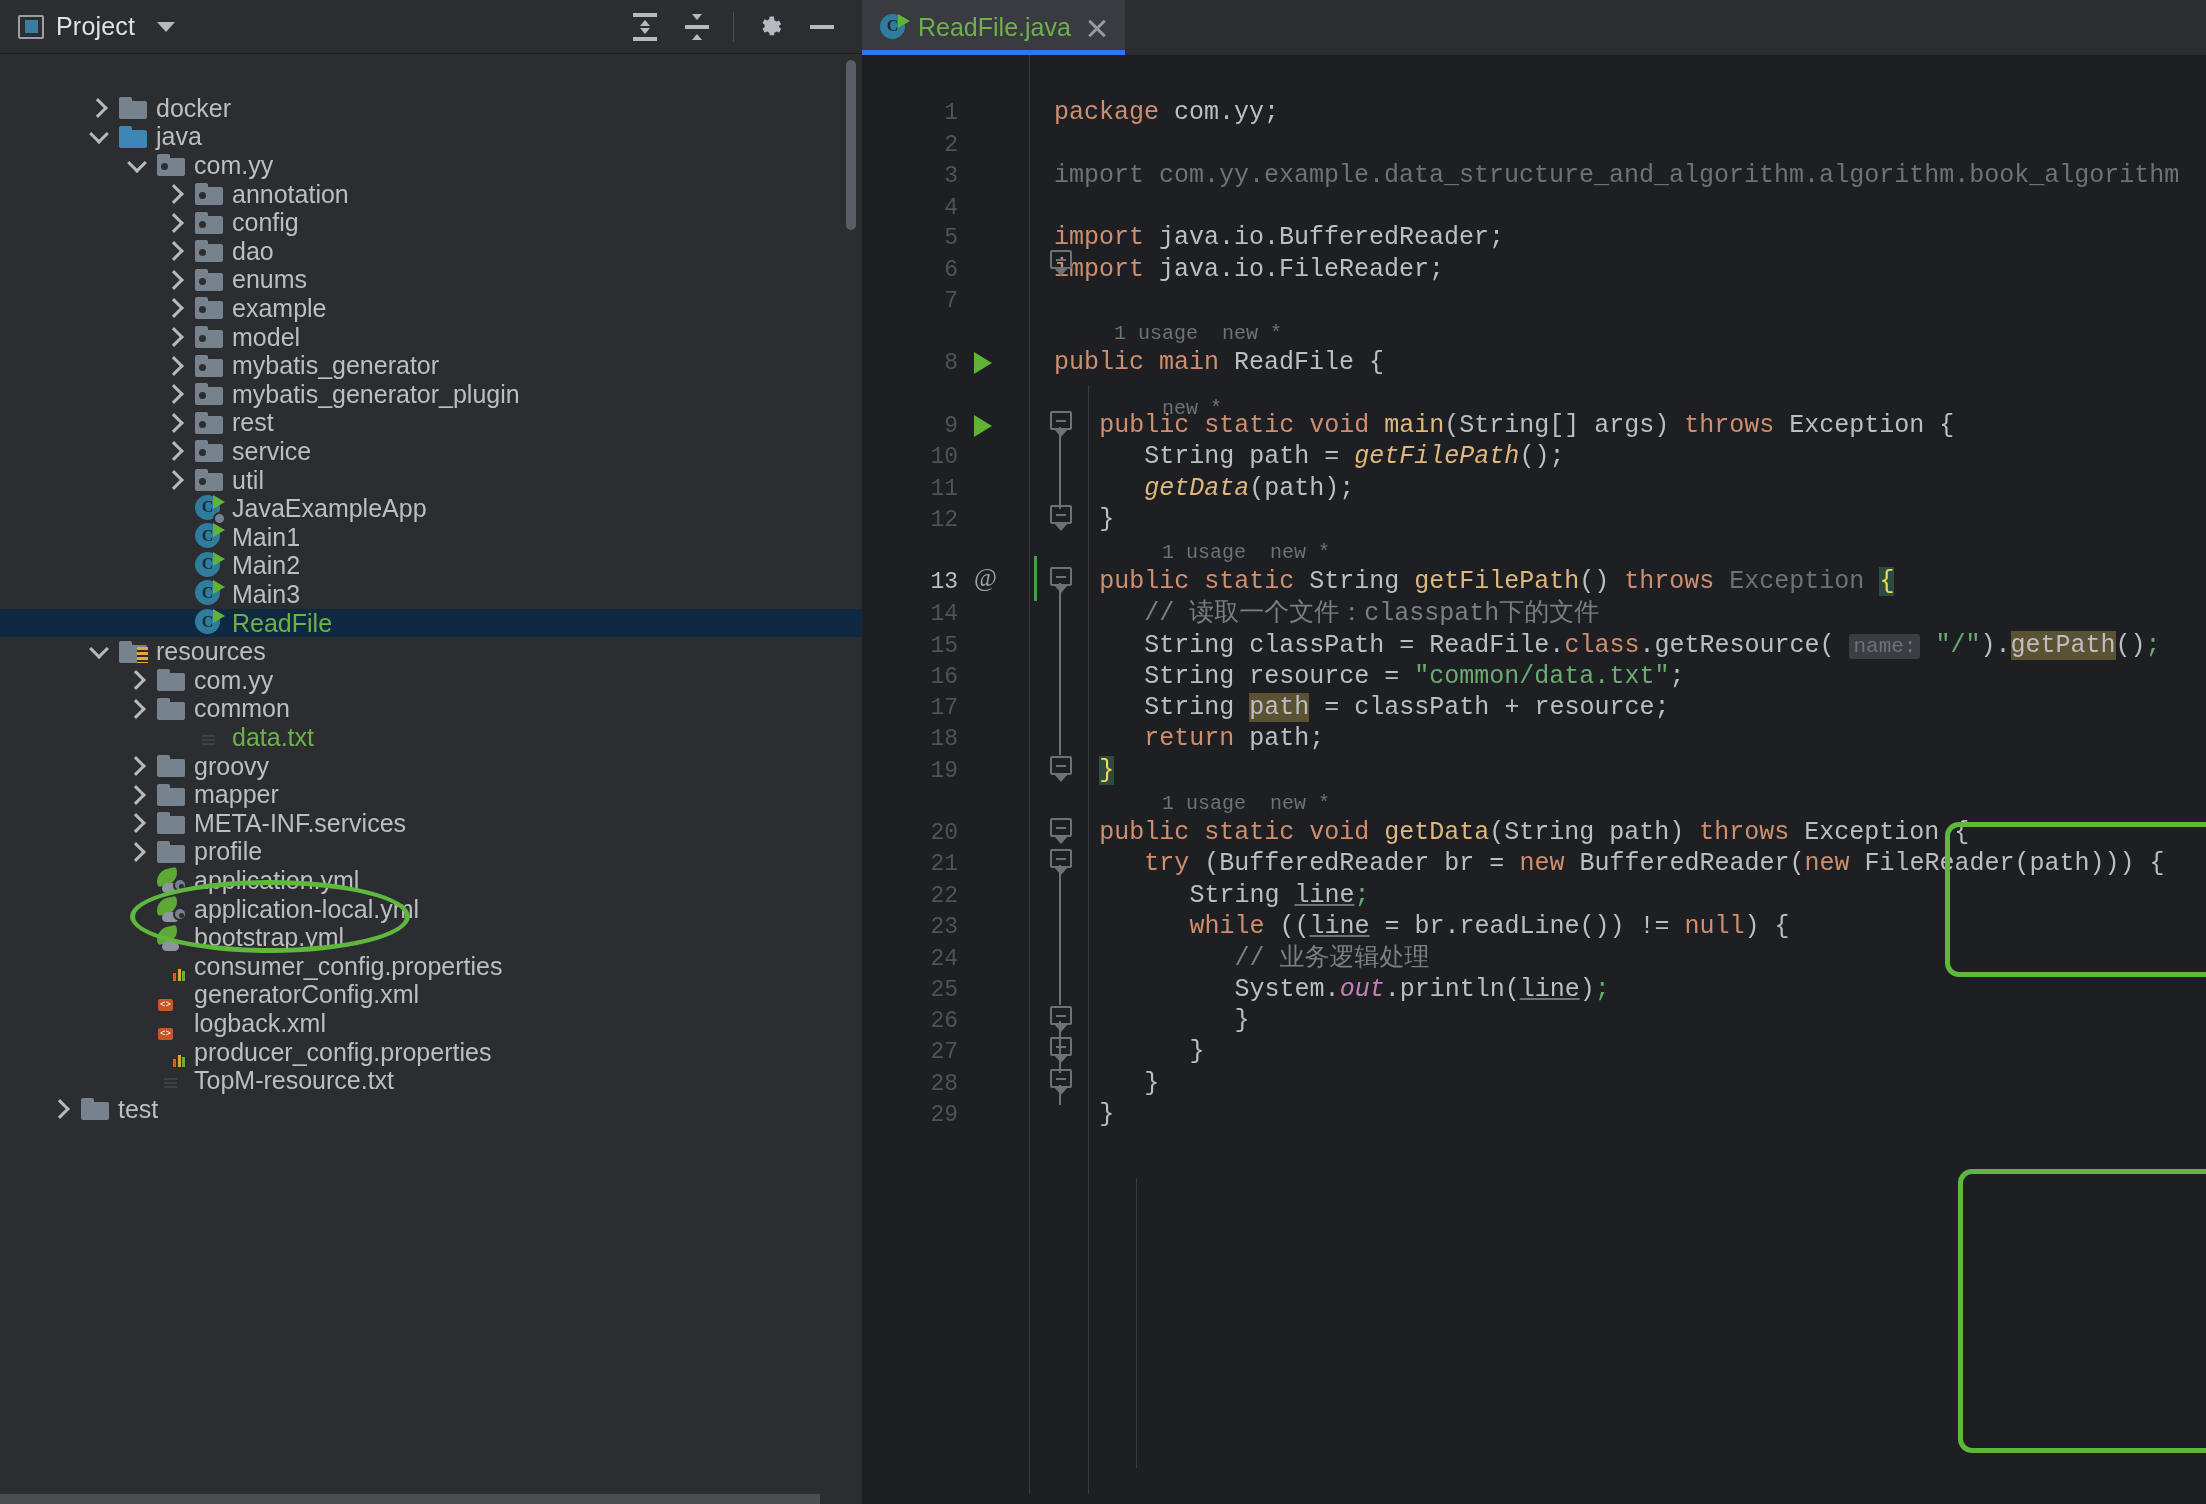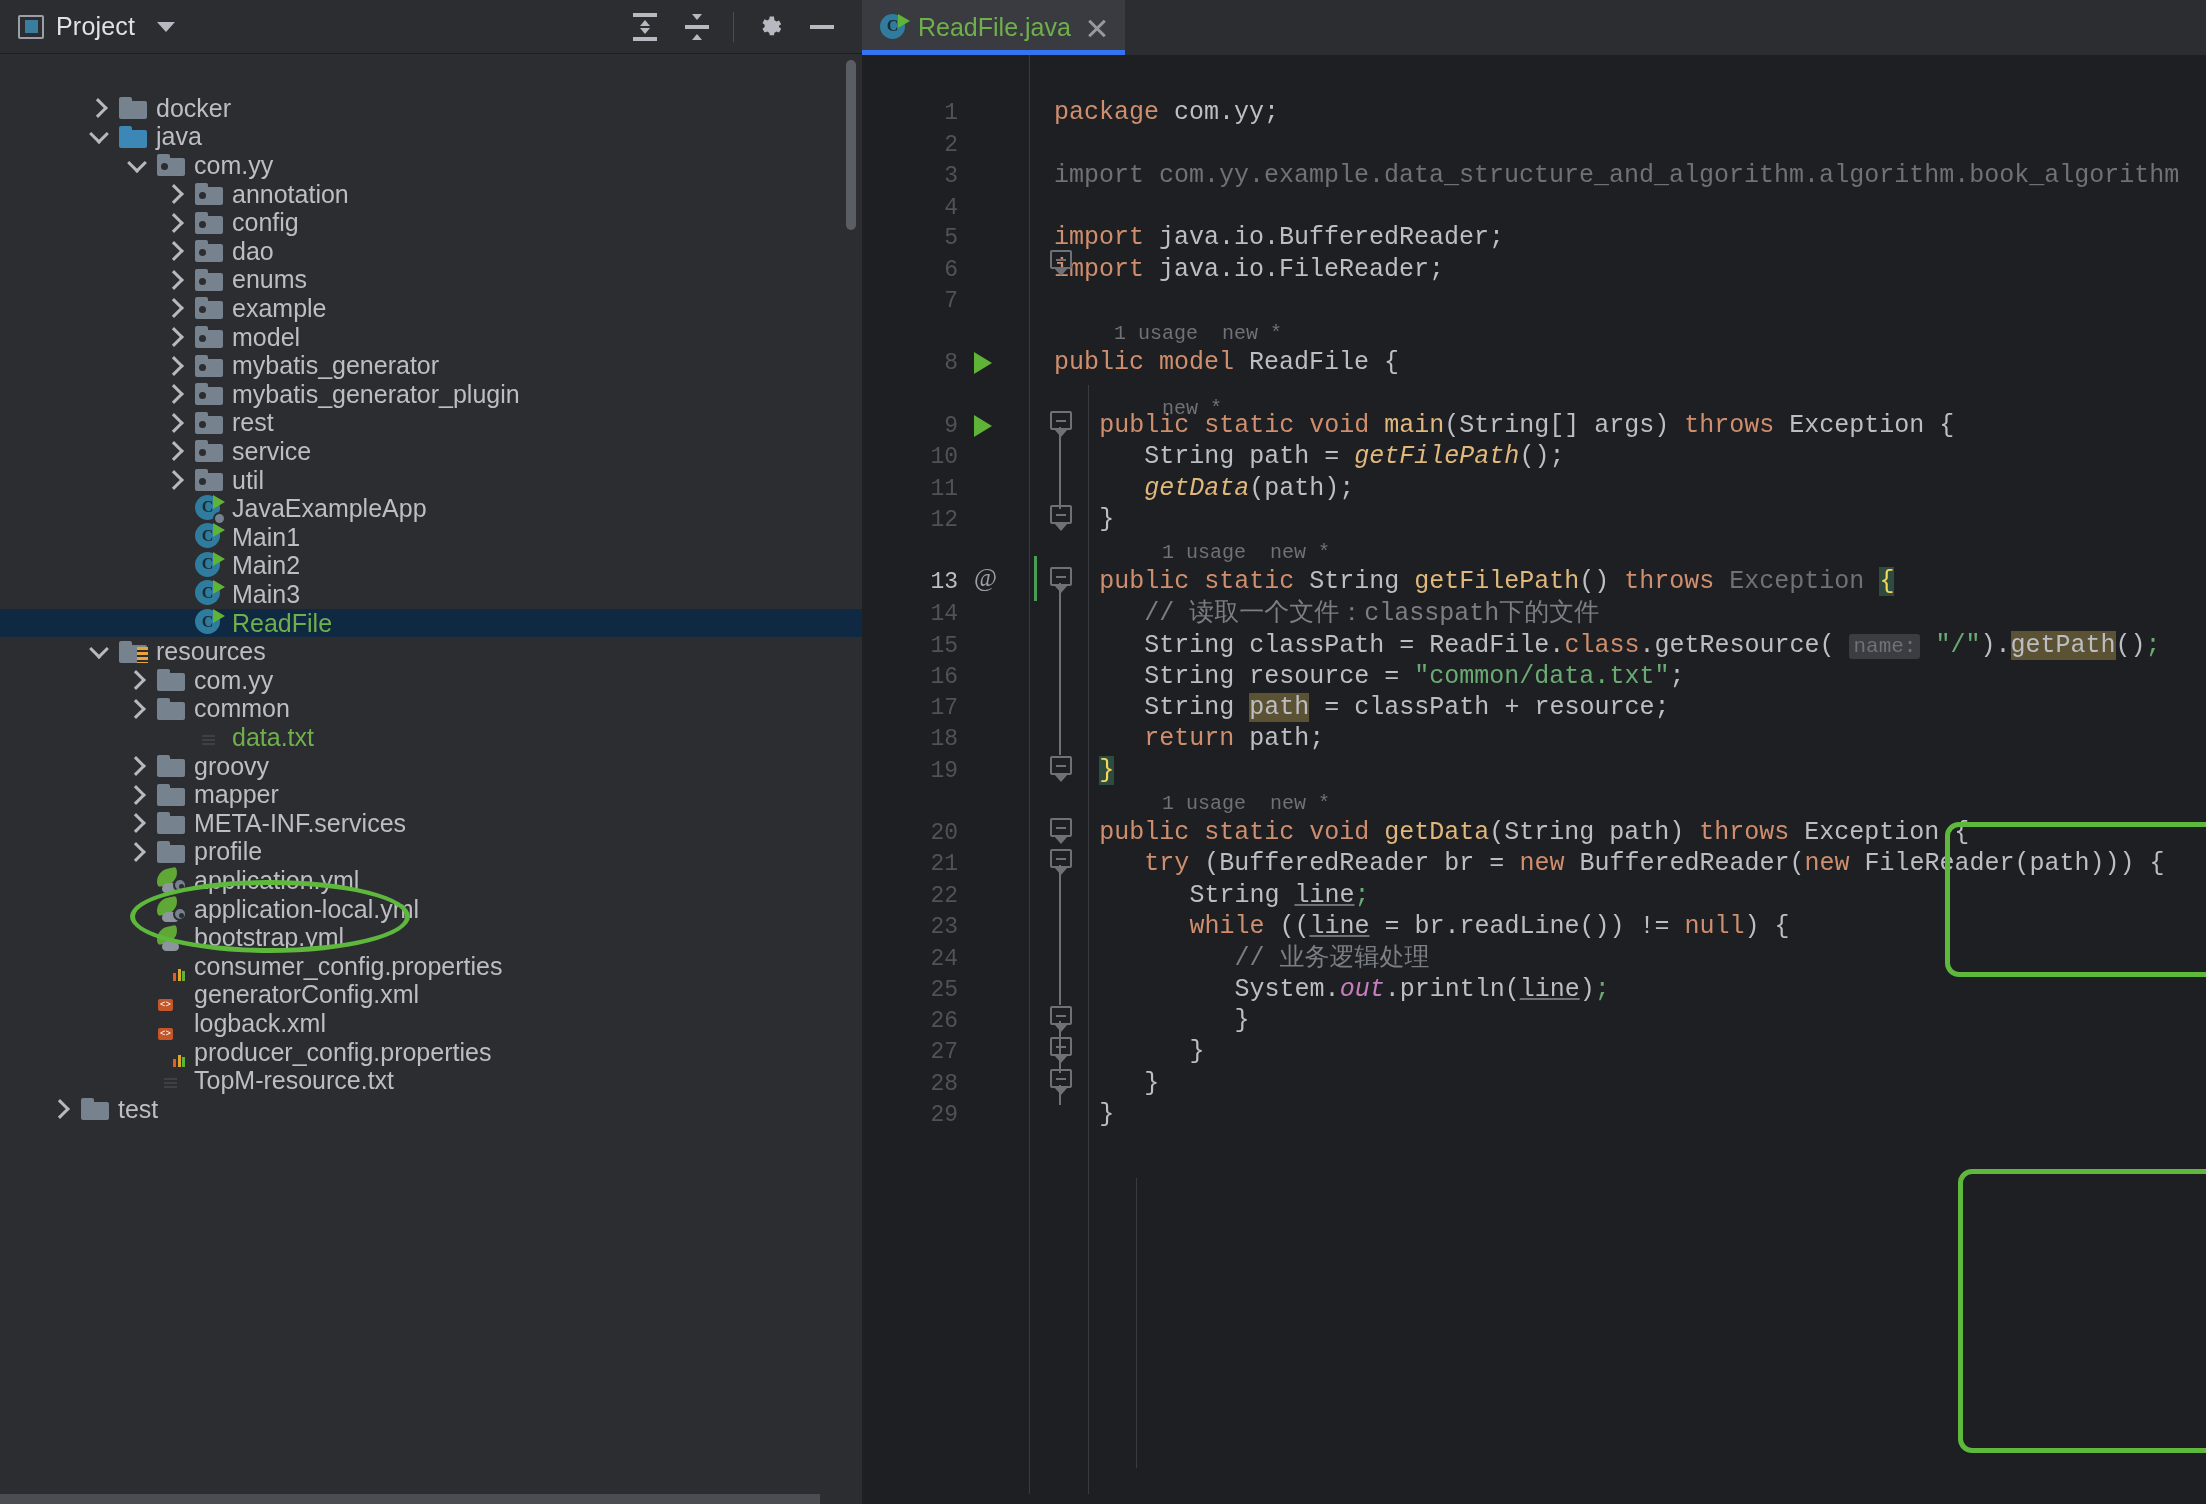--- a/index.html
+++ b/index.html
@@ -698,21 +698,21 @@
           <div class="ln" style="top: 1013px;">28</div>
           <div class="ln" style="top: 1044px;">29</div>
           <div class="inlay" style="left: 252px; top: 266px;">1 usage  new *</div>
           <div class="inlay" style="left: 300px; top: 329px; margin-top: 12px;">new *</div>
           <div class="inlay" style="left: 300px; top: 485px;">1 usage  new *</div>
           <div class="inlay" style="left: 300px; top: 736px;">1 usage  new *</div>
           <div class="code" style="left: 192px; top: 42px;"><span class="kw">package</span> <span class="ident">com.yy</span><span class="ident">;</span></div>
           <div class="code" style="left: 192px; top: 105px;"><span class="grey">import com.yy.example.data_structure_and_algorithm.algorithm.book_algorithm</span></div>
           <div class="code" style="left: 192px; top: 167px;"><span class="kw">import</span> <span class="ident">java.io.BufferedReader;</span></div>
           <div class="code" style="left: 192px; top: 199px;"><span class="kw">import</span> <span class="ident">java.io.FileReader;</span></div>
-          <div class="code" style="left: 192px; top: 292px;"><span class="kw">public model</span> <span class="ident">ReadFile {</span></div>
+          <div class="code" style="left: 192px; top: 292px;"><span class="kw">public main</span> <span class="ident">ReadFile {</span></div>
           <div class="code" style="left: 237.15px; top: 355px;"><span class="kw">public static void</span> <span class="mth">main</span><span class="ident">(String[] args)</span> <span class="kw">throws</span> <span class="ident">Exception {</span></div>
           <div class="code" style="left: 282.3px; top: 386px;"><span class="ident">String path = </span><span class="mth stat">getFilePath</span><span class="ident">();</span></div>
           <div class="code" style="left: 282.3px; top: 418px;"><span class="mth stat">getData</span><span class="ident">(path);</span></div>
           <div class="code" style="left: 237.15px; top: 449px;"><span class="ident">}</span></div>
           <div class="code" style="left: 237.15px; top: 511px;"><span class="kw">public static</span> <span class="ident">String</span> <span class="mth">getFilePath</span><span class="ident">()</span> <span class="kw">throws</span> <span class="grey">Exception</span> <span class="brace-hl">{</span></div>
           <div class="code" style="left: 282.3px; top: 543px;"><span class="cmt">// 读取一个文件：classpath下的文件</span></div>
           <div class="code" style="left: 282.3px; top: 575px;"><span class="ident">String classPath = ReadFile.</span><span class="kw">class</span><span class="ident">.getResource(</span> <span class="grey" style="background:#3b3d42;padding:1px 4px;border-radius:3px;font-size:21px;">name:</span> <span class="str">"/"</span><span class="ident">).</span><span class="hl">getPath</span><span class="ident">()</span><span class="str">;</span></div>
           <div class="code" style="left: 282.3px; top: 606px;"><span class="ident">String resource = </span><span class="str">"common/data.txt"</span><span class="ident">;</span></div>
           <div class="code" style="left: 282.3px; top: 637px; font-family: Liberation Mono, monospace;"><span class="ident">String </span><span class="hl">path</span><span class="ident"> = classPath + resource;</span></div>
           <div class="code" style="left: 282.3px; top: 668px;"><span class="kw">return</span> <span class="ident">path;</span></div>

